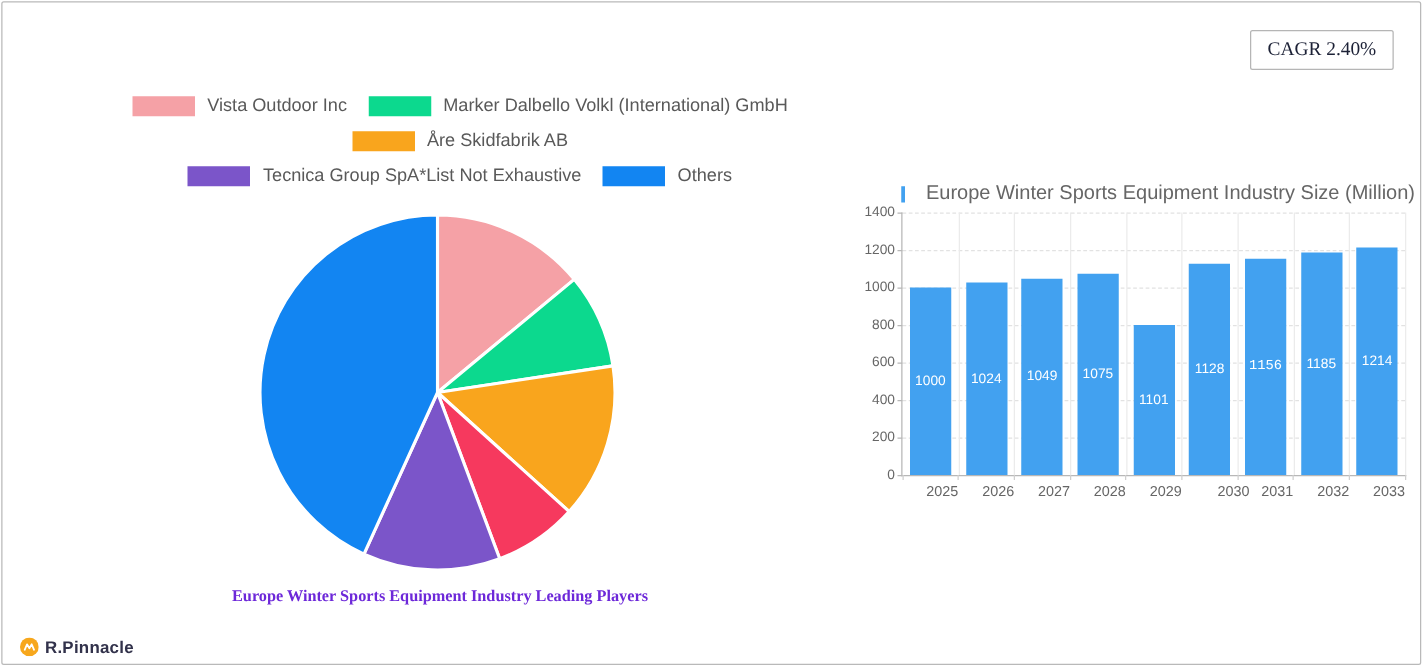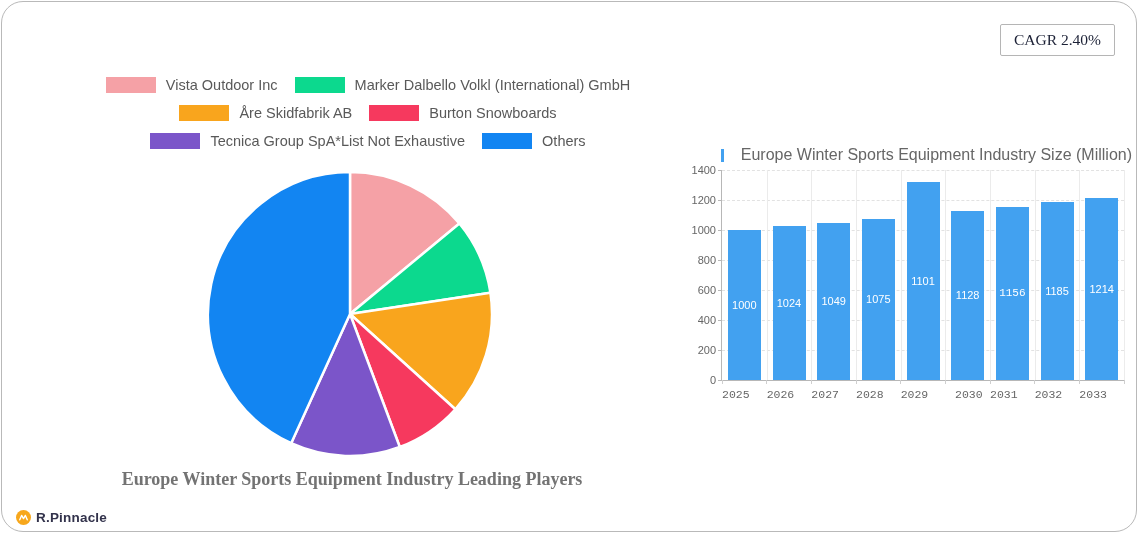--- a/index.html
+++ b/index.html
@@ -1,52 +1,52 @@
 <!DOCTYPE html>
 <html><head>
 <meta charset="utf-8">
 <style>
   html,body{margin:0;padding:0;background:#fff;}
   body{width:1140px;height:535px;font-family:"Liberation Sans",sans-serif;position:relative;}
   .card{position:absolute;left:1px;top:1px;width:1136px;height:531px;background:#fff;
-        border:1.5px solid #b9b9b9;border-radius:22px;box-sizing:border-box;overflow:hidden;}
+        border:1.5px solid #b9b9b9;border-radius:2px;box-sizing:border-box;overflow:hidden;}
 
   
   .cagr-box{position:absolute;top:22px;right:21px;border:1px solid #b5b5b5;border-radius:2px;
             background:#fff;padding:6px 13px;font-family:"Liberation Serif",serif;
             font-size:15.5px;color:#1c2136;}
 
   
   .pie-legend{position:absolute;left:56px;top:75px;width:620px;display:flex;
               flex-direction:column;align-items:center;gap:12px;}
   .legend-row{display:flex;align-items:center;gap:17px;}
   .legend-item{display:flex;align-items:center;gap:10px;cursor:pointer;}
   .sw{width:50px;height:16px;display:inline-block;}
   .lt{font-size:14.5px;color:#595959;white-space:nowrap;}
 
   
   .pie{position:absolute;left:203px;top:167px;width:290px;height:290px;}
   .pie-title{position:absolute;left:20px;top:467px;width:660px;text-align:center;
-             font-family:"Liberation Serif",serif;font-weight:bold;font-size:18px;color:#737373;}
+             font-family:"Liberation Serif",serif;font-weight:bold;font-size:13px;color:#6d28d9;}
 
   
   .bar-section{position:absolute;left:700px;top:146px;width:430px;}
   .bar-legend{height:14px;display:flex;align-items:center;justify-content:center;
               gap:7px;margin-left:19px;margin-bottom:8px;cursor:pointer;}
   .bsw{width:39px;height:13px;display:inline-block;}
   .bar-legend-label{font-size:16px;color:#666;white-space:nowrap;margin-left:10px;}
   .plot{position:relative;margin-left:19px;width:402px;height:210px;
         border-left:1px solid #b7b7b7;border-bottom:1px solid #b7b7b7;
         border-right:1px solid #ececec;box-sizing:content-box;}
   .grid-h{position:absolute;left:0;right:0;height:0;border-top:1px dashed #e2e2e2;}
   .grid-v{position:absolute;top:0;bottom:0;width:0;border-left:1px solid #ebebeb;}
   .ytick{position:absolute;left:-4px;width:4px;height:1px;background:#b7b7b7;}
   .xtick{position:absolute;top:100%;width:1px;height:4px;background:#cfcfcf;}
   .ylab{position:absolute;right:calc(100% + 6px);font-size:11px;color:#666;line-height:12px;}
-  .xlab{position:absolute;top:calc(100% + 8px);font-size:11.5px;color:#666;text-align:left;font-family:Liberation Mono, monospace;}
+  .xlab{position:absolute;top:calc(100% + 8px);font-size:11.5px;color:#666;text-align:right;}
   .bar{position:absolute;bottom:0;width:33px;z-index:2;}
   .bar-label{position:absolute;left:0;width:100%;top:50%;transform:translateY(-50%);
              text-align:center;font-size:11px;color:#fff;}
 
   
   .logo{position:absolute;left:14px;top:508px;display:flex;align-items:center;gap:5px;}
   .logo-text{font-size:13.5px;font-weight:bold;color:#32324b;letter-spacing:.2px;}
 </style>
 </head>
 <body>
@@ -65,24 +65,20 @@
       </div>
       <div class="legend-item">
         <span class="sw" style="background: rgb(12, 217, 142);"></span>
         <span class="lt">Marker Dalbello Volkl (International) GmbH</span>
       </div>
     </div>
     <div class="legend-row">
       <div class="legend-item">
         <span class="sw" style="background: rgb(249, 165, 29);"></span>
         <span class="lt">Åre Skidfabrik AB</span>
-      </div>
-      <div class="legend-item">
-        <span class="sw" style="background: rgb(246, 57, 94);"></span>
-        <span class="lt">Burton Snowboards</span>
       </div>
     </div>
     <div class="legend-row">
       <div class="legend-item">
         <span class="sw" style="background: rgb(123, 85, 201);"></span>
         <span class="lt">Tecnica Group SpA*List Not Exhaustive</span>
       </div>
       <div class="legend-item">
         <span class="sw" style="background: rgb(18, 133, 242);"></span>
         <span class="lt">Others</span>
@@ -152,21 +148,21 @@
         </div>
         <div class="bar" style="left: 50.5px; height: 153.6px; background: rgb(66, 161, 240);">
           <div class="bar-label">1024</div>
         </div>
         <div class="bar" style="left: 95.1667px; height: 157.35px; background: rgb(66, 161, 240);">
           <div class="bar-label">1049</div>
         </div>
         <div class="bar" style="left: 139.833px; height: 161.25px; background: rgb(66, 161, 240);">
           <div class="bar-label">1075</div>
         </div>
-        <div class="bar" style="left: 184.5px; height: 198px; background: rgb(66, 161, 240);">
+        <div class="bar" style="left: 184.5px; height: 120px; background: rgb(66, 161, 240);">
           <div class="bar-label">1101</div>
         </div>
         <div class="bar" style="left: 229.167px; height: 169.2px; background: rgb(66, 161, 240);">
           <div class="bar-label">1128</div>
         </div>
         <div class="bar" style="left: 273.833px; height: 173.4px; background: rgb(66, 161, 240); font-family: Liberation Mono, monospace;">
           <div class="bar-label">1156</div>
         </div>
         <div class="bar" style="left: 318.5px; height: 177.75px; background: rgb(66, 161, 240);">
           <div class="bar-label">1185</div>

